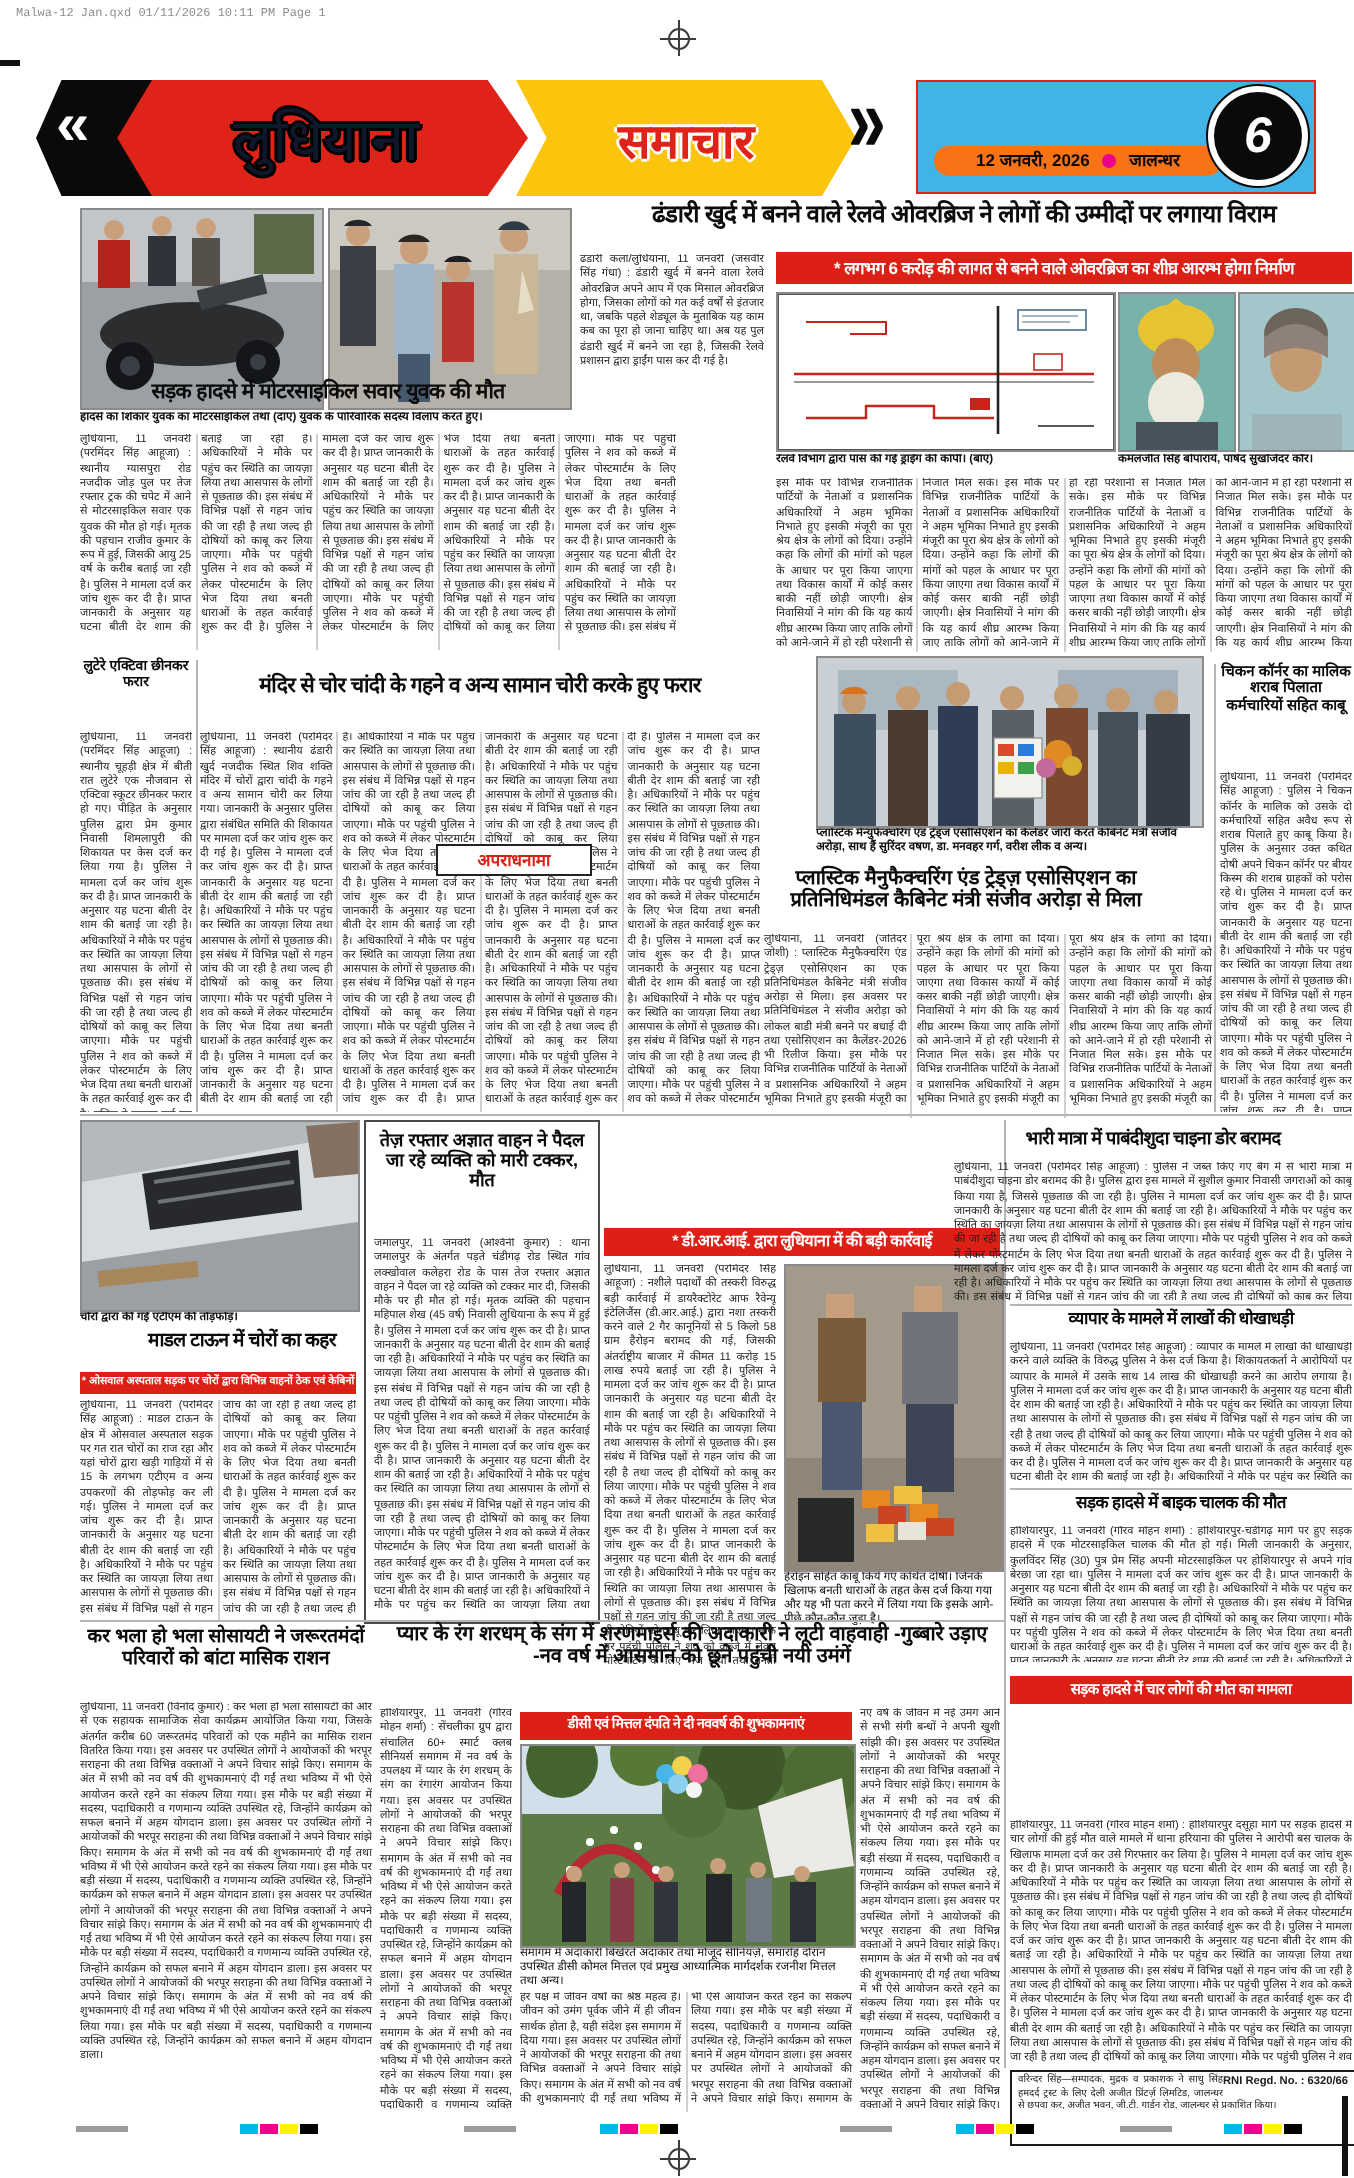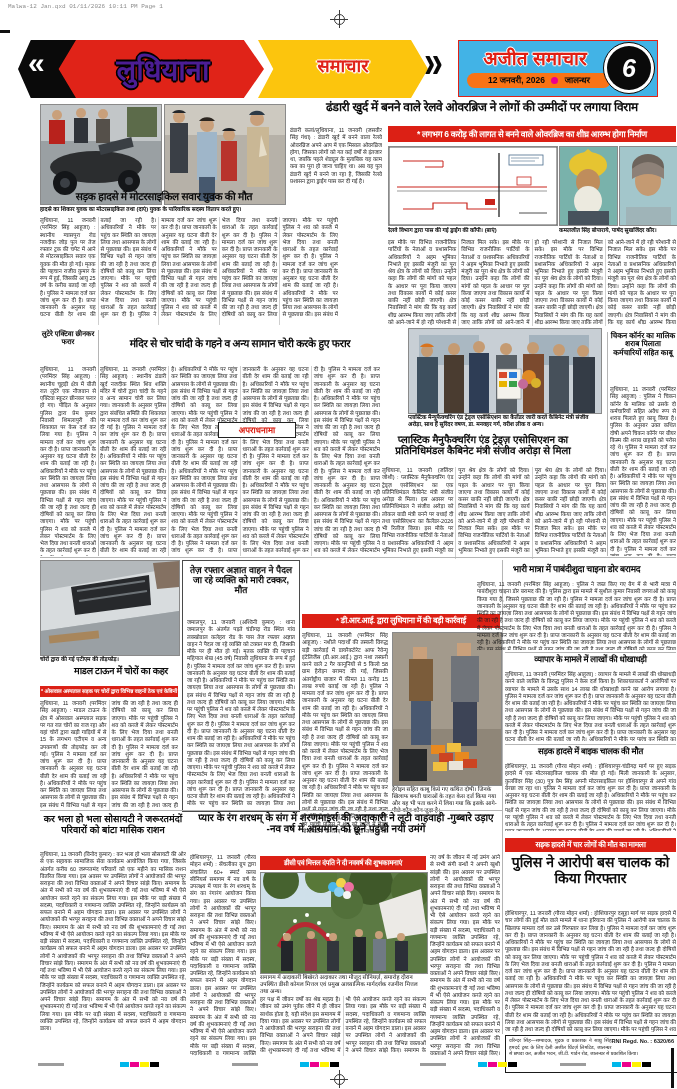--- a/index.html
+++ b/index.html
@@ -24,21 +24,21 @@
   .reg .vl{position:absolute;left:8.5px;top:0;bottom:0;width:1px;background:#3c3c3c;}
   .reg .hl{position:absolute;top:8.5px;left:0;right:0;height:1px;background:#3c3c3c;}
   .reg .ci{position:absolute;left:3.5px;top:3.5px;width:9px;height:9px;border:1px solid #3c3c3c;border-radius:50%;}
   .cmyk span{display:inline-block;width:9px;height:5px;margin-right:1px;vertical-align:top;}
   .dash{height:3px;background:#9c9c9c;}
   
   .masthead{background:#fff;}
   .mh-black{background:#0a0a0a;clip-path:polygon(100% 0,22% 0,0 50%,22% 100%,100% 100%,70% 50%);}
   .mh-red{background:#e02318;clip-path:polygon(0 0,91% 0,100% 50%,91% 100%,0 100%,7% 50%);}
   .mh-yellow{background:#fcc50d;clip-path:polygon(0 0,90% 0,100% 50%,90% 100%,0 100%,9% 50%);}
-  .mh-city{color:#4c1d95;font-weight:bold;text-shadow:-1.6px 0 #000,1.6px 0 #000,0 -1.6px #000,0 1.6px #000,1.2px 1.2px #000,-1.2px 1.2px #000;}
+  .mh-city{color:#0f172a;font-weight:normal;text-shadow:-1.6px 0 #000,1.6px 0 #000,0 -1.6px #000,0 1.6px #000,1.2px 1.2px #000,-1.2px 1.2px #000;}
   .mh-section{color:#e02318;font-weight:bold;text-shadow:-1.4px 0 #fff,1.4px 0 #fff,0 -1.4px #fff,0 1.4px #fff,1px 1px #fff;}
   .mh-blue{background:#42b3e6;border:1.6px solid #e02318;}
   .mh-brand{color:#e01f14;font-weight:bold;text-align:center;text-shadow:-1px 0 #fff,1px 0 #fff,0 -1px #fff,0 1px #fff;}
   .mh-pill{background:#f97316;border-radius:9px;color:#0a0a0a;font-weight:bold;text-align:center;}
   .mh-ball{background:#fff;border-radius:50%;border:1px solid #0a0a0a;}
   .mh-ball .inner{position:absolute;left:3px;top:3px;right:3px;bottom:3px;background:#0a0a0a;border-radius:50%;
                   color:#fff;font-weight:bold;font-style:italic;display:flex;align-items:center;justify-content:center;}
   .crime-box{background:#fff;border:1px solid #222;color:#dc2015;font-weight:bold;text-align:center;}
   .tezbox{border:1px solid #4a4a4a;background:#fff;}
   .imprint{border:1px solid #1a1a1a;font-size:4.9px;line-height:1.35;color:#1a1a1a;padding:2px 3px;text-align:justify;}
@@ -57,24 +57,23 @@
       <span class="ci"></span>
     </div>
 
   <div class="abs masthead" style="left:18px;top:40px;width:641px;height:58px;">
     <div class="abs mh-red" style="left:22px;top:0;width:224px;height:58px;"></div>
     <div class="abs mh-black" style="left:0;top:0;width:58px;height:58px;">
       <span class="abs" style="left:10px;top:6px;color:#fff;font-size:30px;font-weight:bold;">«</span>
     </div>
     <div class="abs mh-city" style="left:60px;top:9px;width:170px;font-size:29px;text-align:center;">लुधियाना</div>
     <div class="abs mh-yellow" style="left:240px;top:0;width:170px;height:58px;"></div>
-    <div class="abs mh-section" style="left:252px;top:13px;width:146px;font-size:18px;text-align:center;">समाचार</div>
+    <div class="abs mh-section" style="left:252px;top:13px;width:146px;font-size:24px;text-align:center;">समाचार</div>
     <span class="abs" style="left:406px;top:2px;color:#0a0a0a;font-size:34px;font-weight:bold;transform:scaleY(1.35);">»</span>
     <div class="abs mh-blue" style="left:440px;top:0;width:198px;height:55px;">
-      <div class="abs mh-brand" style="left:6px;top:4px;width:140px;font-size:19px;">अजीत समाचार</div>
       <div class="abs mh-pill" style="left:8px;top:32px;width:144px;height:15px;font-size:8.5px;line-height:15px;">
         <span>12 जनवरी, 2026</span>
         <span style="display:inline-block;width:7px;height:7px;border-radius:50%;background:#ec008c;vertical-align:middle;margin:0 4px;"></span>
         <span>जालन्धर</span>
       </div>
       <div class="abs mh-ball" style="left:144px;top:1px;width:50px;height:50px;">
         <div class="inner" style="font-size:25px;">6</div>
       </div>
     </div>
   </div>
@@ -270,21 +269,20 @@
 
   <div class="abs sep-h" style="left:505px;top:652px;width:171px;"></div>
   <div class="abs headline nowrap" style="left:505px;top:655px;width:171px;font-size:8.5px;">व्यापार के मामले में लाखों की धोखाधड़ी</div>
   <div class="abs body-text" style="left:505px;top:671px;width:171px;height:70px;">लुधियाना, 11 जनवरी (परमिंदर सिंह आहूजा) : व्यापार के मामले में लाखों की धोखाधड़ी करने वाले व्यक्ति के विरुद्ध पुलिस ने केस दर्ज किया है। शिकायतकर्ता ने आरोपियों पर व्यापार के मामले में उसके साथ 14 लाख की धोखाधड़ी करने का आरोप लगाया है। पुलिस ने मामला दर्ज कर जांच शुरू कर दी है। प्राप्त जानकारी के अनुसार यह घटना बीती देर शाम की बताई जा रही है। अधिकारियों ने मौके पर पहुंच कर स्थिति का जायज़ा लिया तथा आसपास के लोगों से पूछताछ की। इस संबंध में विभिन्न पक्षों से गहन जांच की जा रही है तथा जल्द ही दोषियों को काबू कर लिया जाएगा। मौके पर पहुंची पुलिस ने शव को कब्जे में लेकर पोस्टमार्टम के लिए भेज दिया तथा बनती धाराओं के तहत कार्रवाई शुरू कर दी है। पुलिस ने मामला दर्ज कर जांच शुरू कर दी है। प्राप्त जानकारी के अनुसार यह घटना बीती देर शाम की बताई जा रही है। अधिकारियों ने मौके पर पहुंच कर स्थिति का जायज़ा लिया तथा आसपास के लोगों से पूछताछ की। इस संबंध में विभिन्न पक्षों से गहन जांच की जा रही है तथा जल्द ही दोषियों को काबू कर लिया जाएगा। मौके पर पहुंची पुलिस ने शव को कब्जे में लेकर पोस्टमार्टम के लिए भेज दिया तथा बनती धाराओं के तहत कार्रवाई शुरू कर दी है। </div>
 
   <div class="abs sep-h" style="left:505px;top:744px;width:171px;"></div>
   <div class="abs headline nowrap" style="left:505px;top:747px;width:171px;font-size:8.5px;">सड़क हादसे में बाइक चालक की मौत</div>
   <div class="abs body-text" style="left:505px;top:763px;width:171px;height:68px;">होशियारपुर, 11 जनवरी (गौरव मोहन शर्मा) : होशियारपुर-चंडीगढ़ मार्ग पर हुए सड़क हादसे में एक मोटरसाइकिल चालक की मौत हो गई। मिली जानकारी के अनुसार, कुलविंदर सिंह (30) पुत्र प्रेम सिंह अपनी मोटरसाइकिल पर होशियारपुर से अपने गांव बेरछा जा रहा था। पुलिस ने मामला दर्ज कर जांच शुरू कर दी है। प्राप्त जानकारी के अनुसार यह घटना बीती देर शाम की बताई जा रही है। अधिकारियों ने मौके पर पहुंच कर स्थिति का जायज़ा लिया तथा आसपास के लोगों से पूछताछ की। इस संबंध में विभिन्न पक्षों से गहन जांच की जा रही है तथा जल्द ही दोषियों को काबू कर लिया जाएगा। मौके पर पहुंची पुलिस ने शव को कब्जे में लेकर पोस्टमार्टम के लिए भेज दिया तथा बनती धाराओं के तहत कार्रवाई शुरू कर दी है। पुलिस ने मामला दर्ज कर जांच शुरू कर दी है। प्राप्त जानकारी के अनुसार यह घटना बीती देर शाम की बताई जा रही है। अधिकारियों ने मौके पर पहुंच कर स्थिति का जायज़ा लिया तथा आसपास के लोगों से पूछताछ की। इस संबंध में विभिन्न पक्षों से गहन जांच की जा रही है तथा जल्द ही दोषियों को काबू कर लिया जाएगा। मौके पर पहुंची पुलिस ने शव को कब्जे में लेकर पोस्टमार्टम के लिए भेज दिया तथा बनती धाराओं के तहत कार्रवाई शुरू कर दी है। </div>
 
   <div class="abs redbar nowrap" style="left:505px;top:838px;width:171px;height:14px;font-size:7.5px;line-height:14px;">सड़क हादसे में चार लोगों की मौत का मामला</div>
-  <div class="abs headline" style="left:505px;top:855px;width:171px;font-size:14px;">पुलिस ने आरोपी बस चालक को किया गिरफ्तार</div>
   <div class="abs body-text" style="left:505px;top:910px;width:171px;height:122px;">होशियारपुर, 11 जनवरी (गौरव मोहन शर्मा) : होशियारपुर दसूहा मार्ग पर सड़क हादसे में चार लोगों की हुई मौत वाले मामले में थाना हरियाना की पुलिस ने आरोपी बस चालक के खिलाफ मामला दर्ज कर उसे गिरफ्तार कर लिया है। पुलिस ने मामला दर्ज कर जांच शुरू कर दी है। प्राप्त जानकारी के अनुसार यह घटना बीती देर शाम की बताई जा रही है। अधिकारियों ने मौके पर पहुंच कर स्थिति का जायज़ा लिया तथा आसपास के लोगों से पूछताछ की। इस संबंध में विभिन्न पक्षों से गहन जांच की जा रही है तथा जल्द ही दोषियों को काबू कर लिया जाएगा। मौके पर पहुंची पुलिस ने शव को कब्जे में लेकर पोस्टमार्टम के लिए भेज दिया तथा बनती धाराओं के तहत कार्रवाई शुरू कर दी है। पुलिस ने मामला दर्ज कर जांच शुरू कर दी है। प्राप्त जानकारी के अनुसार यह घटना बीती देर शाम की बताई जा रही है। अधिकारियों ने मौके पर पहुंच कर स्थिति का जायज़ा लिया तथा आसपास के लोगों से पूछताछ की। इस संबंध में विभिन्न पक्षों से गहन जांच की जा रही है तथा जल्द ही दोषियों को काबू कर लिया जाएगा। मौके पर पहुंची पुलिस ने शव को कब्जे में लेकर पोस्टमार्टम के लिए भेज दिया तथा बनती धाराओं के तहत कार्रवाई शुरू कर दी है। पुलिस ने मामला दर्ज कर जांच शुरू कर दी है। प्राप्त जानकारी के अनुसार यह घटना बीती देर शाम की बताई जा रही है। अधिकारियों ने मौके पर पहुंच कर स्थिति का जायज़ा लिया तथा आसपास के लोगों से पूछताछ की। इस संबंध में विभिन्न पक्षों से गहन जांच की जा रही है तथा जल्द ही दोषियों को काबू कर लिया जाएगा। मौके पर पहुंची पुलिस ने शव को कब्जे में लेकर पोस्टमार्टम के लिए भेज दिया तथा बनती धाराओं के तहत कार्रवाई शुरू कर दी है। </div>
   <div class="abs imprint" style="left:505px;top:1035px;width:165px;height:32px;">
     <span class="rni">RNI Regd. No. : 6320/66</span>
     <span>वरिन्दर सिंह—सम्पादक, मुद्रक व प्रकाशक ने साधु सिंह हमदर्द ट्रस्ट के लिए देली अजीत प्रिंटर्ज़ लिमटिड, जालन्धर से छपवा कर, अजीत भवन, जी.टी. गार्डन रोड, जालन्धर से प्रकाशित किया।</span>
   </div>
 
   <div class="abs sep-h" style="left:40px;top:810px;width:462px;"></div>
   <div class="abs headline" style="left:40px;top:814px;width:146px;font-size:9.5px;">कर भला हो भला सोसायटी ने जरूरतमंदों परिवारों को बांटा मासिक राशन</div>
   <div class="abs body-text" style="left:40px;top:851px;width:146px;height:204px;">लुधियाना, 11 जनवरी (विनोद कुमार) : कर भला हो भला सोसायटी की ओर से एक सहायक सामाजिक सेवा कार्यक्रम आयोजित किया गया, जिसके अंतर्गत करीब 60 जरूरतमंद परिवारों को एक महीने का मासिक राशन वितरित किया गया। इस अवसर पर उपस्थित लोगों ने आयोजकों की भरपूर सराहना की तथा विभिन्न वक्ताओं ने अपने विचार सांझे किए। समागम के अंत में सभी को नव वर्ष की शुभकामनाएं दी गईं तथा भविष्य में भी ऐसे आयोजन करते रहने का संकल्प लिया गया। इस मौके पर बड़ी संख्या में सदस्य, पदाधिकारी व गणमान्य व्यक्ति उपस्थित रहे, जिन्होंने कार्यक्रम को सफल बनाने में अहम योगदान डाला। इस अवसर पर उपस्थित लोगों ने आयोजकों की भरपूर सराहना की तथा विभिन्न वक्ताओं ने अपने विचार सांझे किए। समागम के अंत में सभी को नव वर्ष की शुभकामनाएं दी गईं तथा भविष्य में भी ऐसे आयोजन करते रहने का संकल्प लिया गया। इस मौके पर बड़ी संख्या में सदस्य, पदाधिकारी व गणमान्य व्यक्ति उपस्थित रहे, जिन्होंने कार्यक्रम को सफल बनाने में अहम योगदान डाला। इस अवसर पर उपस्थित लोगों ने आयोजकों की भरपूर सराहना की तथा विभिन्न वक्ताओं ने अपने विचार सांझे किए। समागम के अंत में सभी को नव वर्ष की शुभकामनाएं दी गईं तथा भविष्य में भी ऐसे आयोजन करते रहने का संकल्प लिया गया। इस मौके पर बड़ी संख्या में सदस्य, पदाधिकारी व गणमान्य व्यक्ति उपस्थित रहे, जिन्होंने कार्यक्रम को सफल बनाने में अहम योगदान डाला। इस अवसर पर उपस्थित लोगों ने आयोजकों की भरपूर सराहना की तथा विभिन्न वक्ताओं ने अपने विचार सांझे किए। समागम के अंत में सभी को नव वर्ष की शुभकामनाएं दी गईं तथा भविष्य में भी ऐसे आयोजन करते रहने का संकल्प लिया गया। इस मौके पर बड़ी संख्या में सदस्य, पदाधिकारी व गणमान्य व्यक्ति उपस्थित रहे, जिन्होंने कार्यक्रम को सफल बनाने में अहम योगदान डाला। </div>
 

